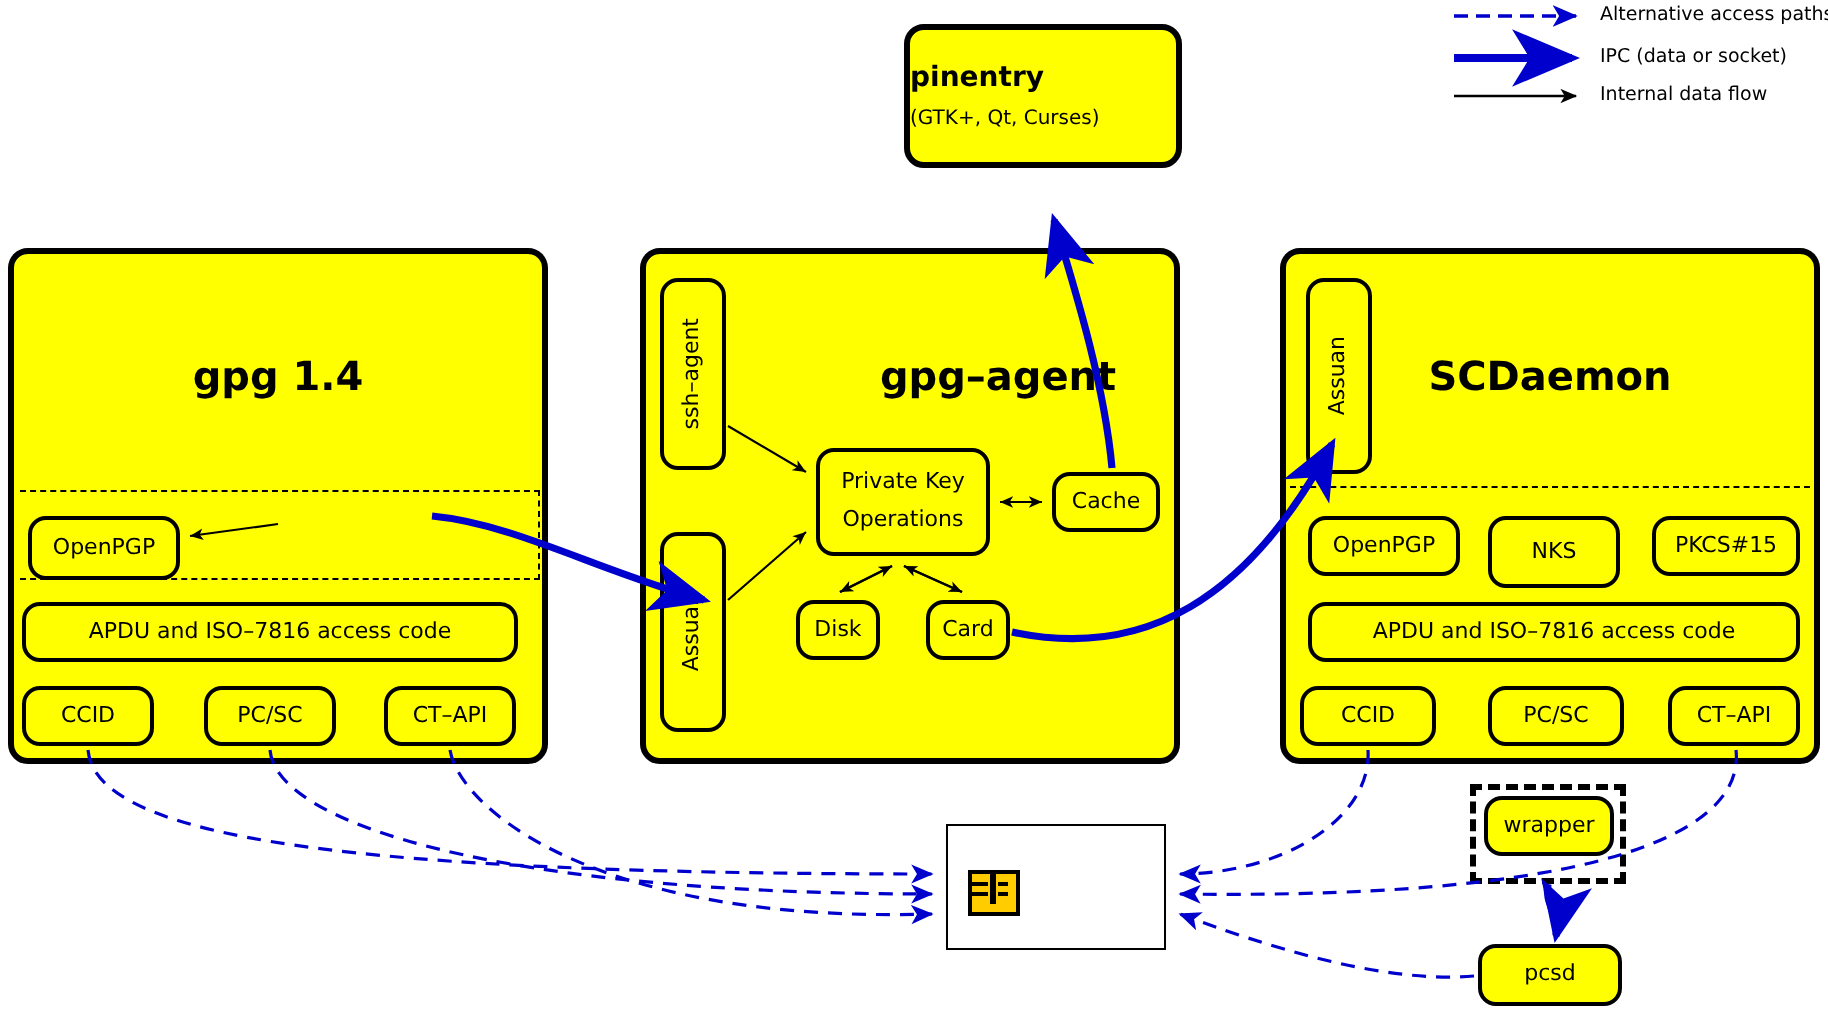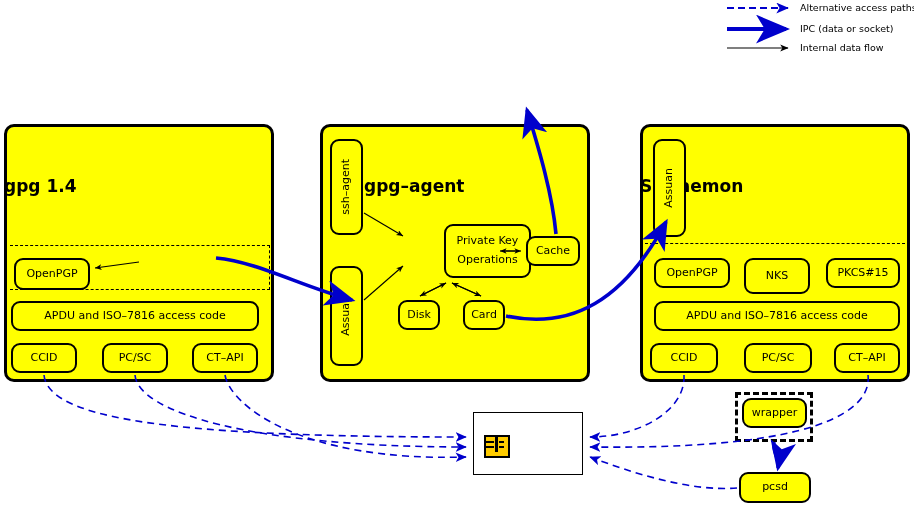--- a/index.html
+++ b/index.html
@@ -6,31 +6,31 @@
   body{width:914px;height:508px;position:relative;overflow:hidden;
        font-family:"DejaVu Sans","Liberation Sans",sans-serif;color:#000;}
   #canvas{position:absolute;left:0;top:0;width:914px;height:508px;}
   svg.layer{position:absolute;left:0;top:0;width:914px;height:508px;overflow:visible;}
   svg.lines{pointer-events:none;}
 
   .node{position:absolute;box-sizing:border-box;background:#ffff00;border:2px solid #000;
         display:flex;align-items:center;justify-content:center;text-align:center;}
   .big{border-width:3px;border-radius:10px;align-items:flex-start;}
   .sub{border-radius:9px;font-size:11px;line-height:1.15;}
-  .title{position:absolute;left:0;right:0;font-weight:bold;font-size:17px;}
+  .title{position:absolute;left:0;right:0;font-weight:bold;font-size:20px;text-align:center;}
   .vert{writing-mode:vertical-rl;transform:rotate(180deg);}
   .card{background:#ffffff;border:1.5px solid #000;border-radius:0;}
   .chip{position:absolute;width:22px;height:19px;background:#ffcc00;border:2px solid #000;}
   .chip i{position:absolute;background:#000;}
   .dashbox{position:absolute;box-sizing:border-box;}
   .dash-thin{border:1.5px dashed #000;border-top-style:dashed;}
   .dash-thick{border:3px dashed #000;}
   .hline{position:absolute;border-top:1.5px dashed #000;}
   .legend{position:absolute;font-size:9.5px;white-space:nowrap;}
-  .pk{flex-direction:column;margin-left:36px;}
+  .pk{flex-direction:column;}
   .pk span{display:block;}
 </style>
 </head>
 <body>
 
 <div id="canvas">
 
   <svg class="layer lines">
     <defs>
       <marker id="mk-blue-sm" markerWidth="8" markerHeight="8" refX="6.5" refY="3" orient="auto">
@@ -48,20 +48,24 @@
     </defs>
     <line x1="727" y1="8" x2="788" y2="8" stroke="#0000cc" stroke-width="1.8" stroke-dasharray="7,4" marker-end="url(#mk-blue-sm)"></line>
     <line x1="727" y1="29" x2="786" y2="29" stroke="#0000cc" stroke-width="4" marker-end="url(#mk-blue-big)"></line>
     <line x1="727" y1="48" x2="788" y2="48" stroke="#000000" stroke-width="1.2" marker-end="url(#mk-black)"></line>
   </svg>
 
   <div class="legend" style="left:800px;top:2px;">Alternative access paths</div>
   <div class="legend" style="left:800px;top:23px;">IPC (data or socket)</div>
   <div class="legend" style="left:800px;top:42px;text-align:center;">Internal data flow</div>
 
+  <div class="node big" style="left:452px;top:12px;width:139px;height:72px;flex-direction:column;justify-content:center;">
+    <div style="font-weight:bold;font-size:14px;">pinentry</div>
+    <div style="font-size:10px;margin-top:7px;">(GTK+, Qt, Curses)</div>
+  </div>
 
   <div class="node big" style="left:4px;top:124px;width:270px;height:258px;"></div>
   <div class="title" style="left:4px;width:270px;top:176px;">gpg 1.4</div>
 
   <div class="dashbox dash-thin" style="left:10px;top:245px;width:260px;height:45px;border-left:none;"></div>
 
   <div class="node sub" style="left:14px;top:258px;width:76px;height:32px;">OpenPGP</div>
   <div class="node sub" style="left:11px;top:301px;width:248px;height:30px;">APDU and ISO–7816 access code</div>
   <div class="node sub" style="left:11px;top:343px;width:66px;height:30px;">CCID</div>
   <div class="node sub" style="left:102px;top:343px;width:66px;height:30px;">PC/SC</div>

